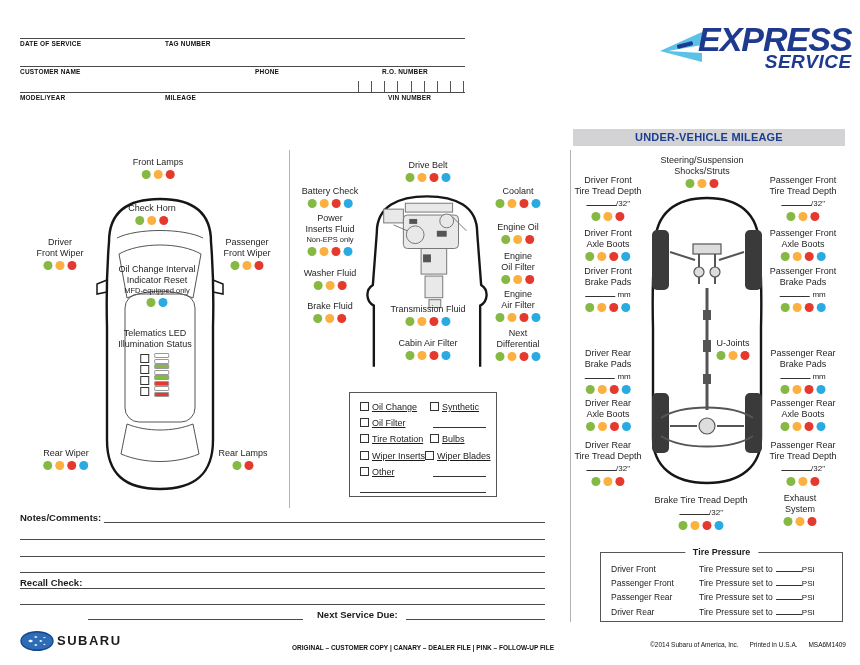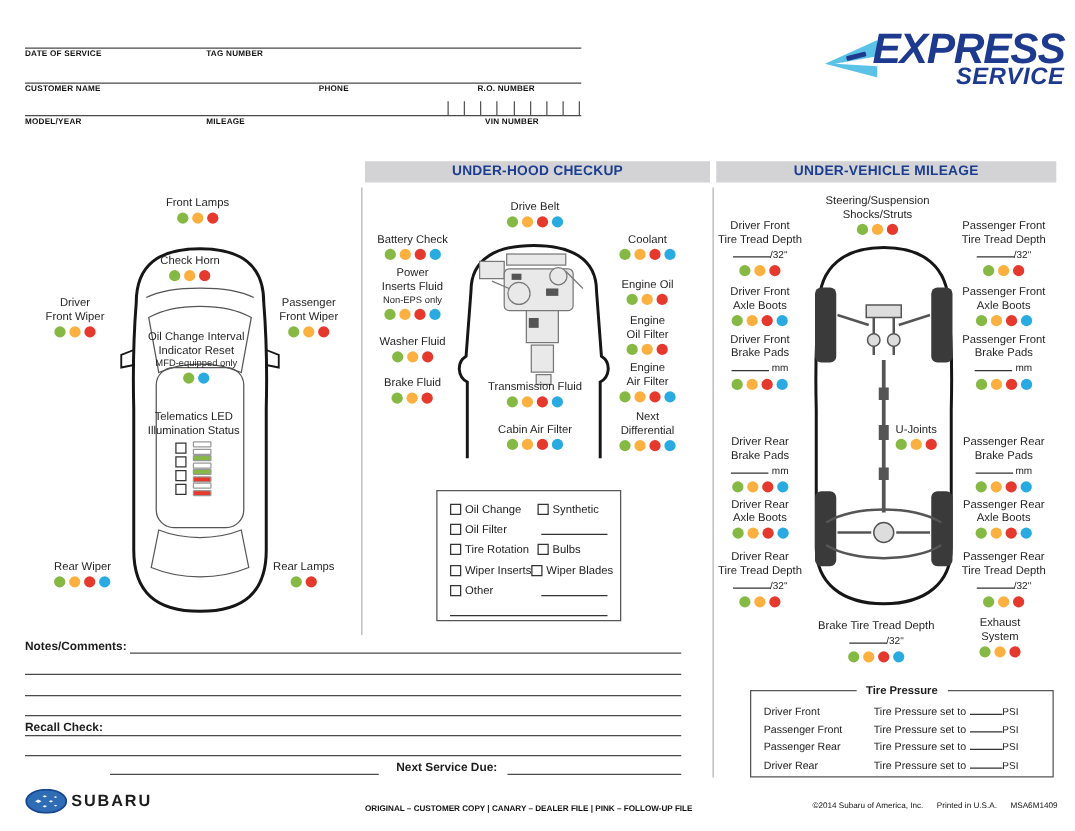--- a/index.html
+++ b/index.html
@@ -32,21 +32,21 @@
   .cb{display:inline-block;width:7px;height:7px;border:1px solid #333;background:#fff;flex:0 0 auto;}
   
   .telematics{position:absolute;transform:translateX(-50%);text-align:center;}
   .tl-rows{display:inline-block;margin-top:3px;}
   .tl-row{display:flex;align-items:center;height:11px;}
   .led{display:inline-flex;flex-direction:column;gap:1px;margin-left:5px;}
   .led-bar{width:13px;height:3px;border:1px solid #999;background:#fff;border-radius:1px;}
   
   .service-box{position:absolute;left:349px;top:392px;width:148px;height:105px;border:1px solid #555;box-sizing:border-box;padding:6px 10px 0 10px;}
   .sbrow{display:flex;align-items:center;height:16.2px;}
-  .sbcell{display:flex;align-items:flex-end;width:70px;}
+  .sbcell{display:flex;align-items:flex-start;width:70px;text-decoration:underline;}
   .sbcell.second{width:auto;}
   .sblabel{font-size:9px;margin-left:3px;white-space:nowrap;}
   .fill-line{flex:1;border-bottom:1px solid #333;height:9px;margin-left:3px;}
   .fill-line.wide{margin-left:0;}
   
   .tp-box{position:absolute;left:600px;top:552px;width:243px;height:70px;border:1px solid #555;box-sizing:border-box;}
   .tp-title{position:absolute;left:50%;top:-6px;transform:translateX(-50%);background:#fff;padding:0 8px;font-size:9px;font-weight:700;white-space:nowrap;}
   .tp-rows{padding:10px 8px 0 10px;}
   .tprow{display:flex;align-items:baseline;height:14.2px;font-size:8.5px;}
   .tppos{width:88px;flex:0 0 auto;}
@@ -97,21 +97,20 @@
       <polygon points="44,2 2,21 44,32" fill="#5bc2e7"></polygon>
       <polygon points="44,15 10,21 44,23" fill="#ffffff"></polygon>
       <rect x="19" y="13" width="16" height="4" rx="1" transform="rotate(-14 27 15)" fill="#1d3a8f"></rect>
     </svg>
     <div class="brand-text">
       <div class="brand-express">EXPRESS</div>
       <div class="brand-service">SERVICE</div>
     </div>
   </div>
 
-  <div class="colhead" style="left:292px;top:129px;width:276px;">UNDER-HOOD CHECKUP</div>
   <div class="colhead" style="left:573px;top:129px;width:272px;">UNDER-VEHICLE MILEAGE</div>
   <div class="vsep" style="left:289px;top:150px;height:358px;"></div>
   <div class="vsep" style="left:570px;top:150px;height:472px;"></div>
 
   <svg style="position:absolute;left:95px;top:192px;" width="130" height="305" viewBox="0 0 130 305">
     <path d="M14,50 C14,20 32,7 65,7 C98,7 116,20 116,50 C118,75 119,95 118,135 L118,248 C118,282 100,297 65,297 C30,297 12,282 12,248 L12,135 C11,95 12,75 14,50 Z" fill="none" stroke="#161616" stroke-width="2.4"></path>
     <path d="M22,46 C42,36 88,36 108,46" fill="none" stroke="#555" stroke-width="1"></path>
     <path d="M24,62 C45,50 85,50 106,62 L98,106 C78,97 52,97 32,106 Z" fill="none" stroke="#555" stroke-width="1"></path>
     <rect x="30" y="102" width="70" height="128" rx="14" fill="none" stroke="#555" stroke-width="1"></rect>
     <path d="M32,232 C52,240 78,240 98,232 L104,262 C80,272 50,272 26,262 Z" fill="none" stroke="#555" stroke-width="1"></path>

